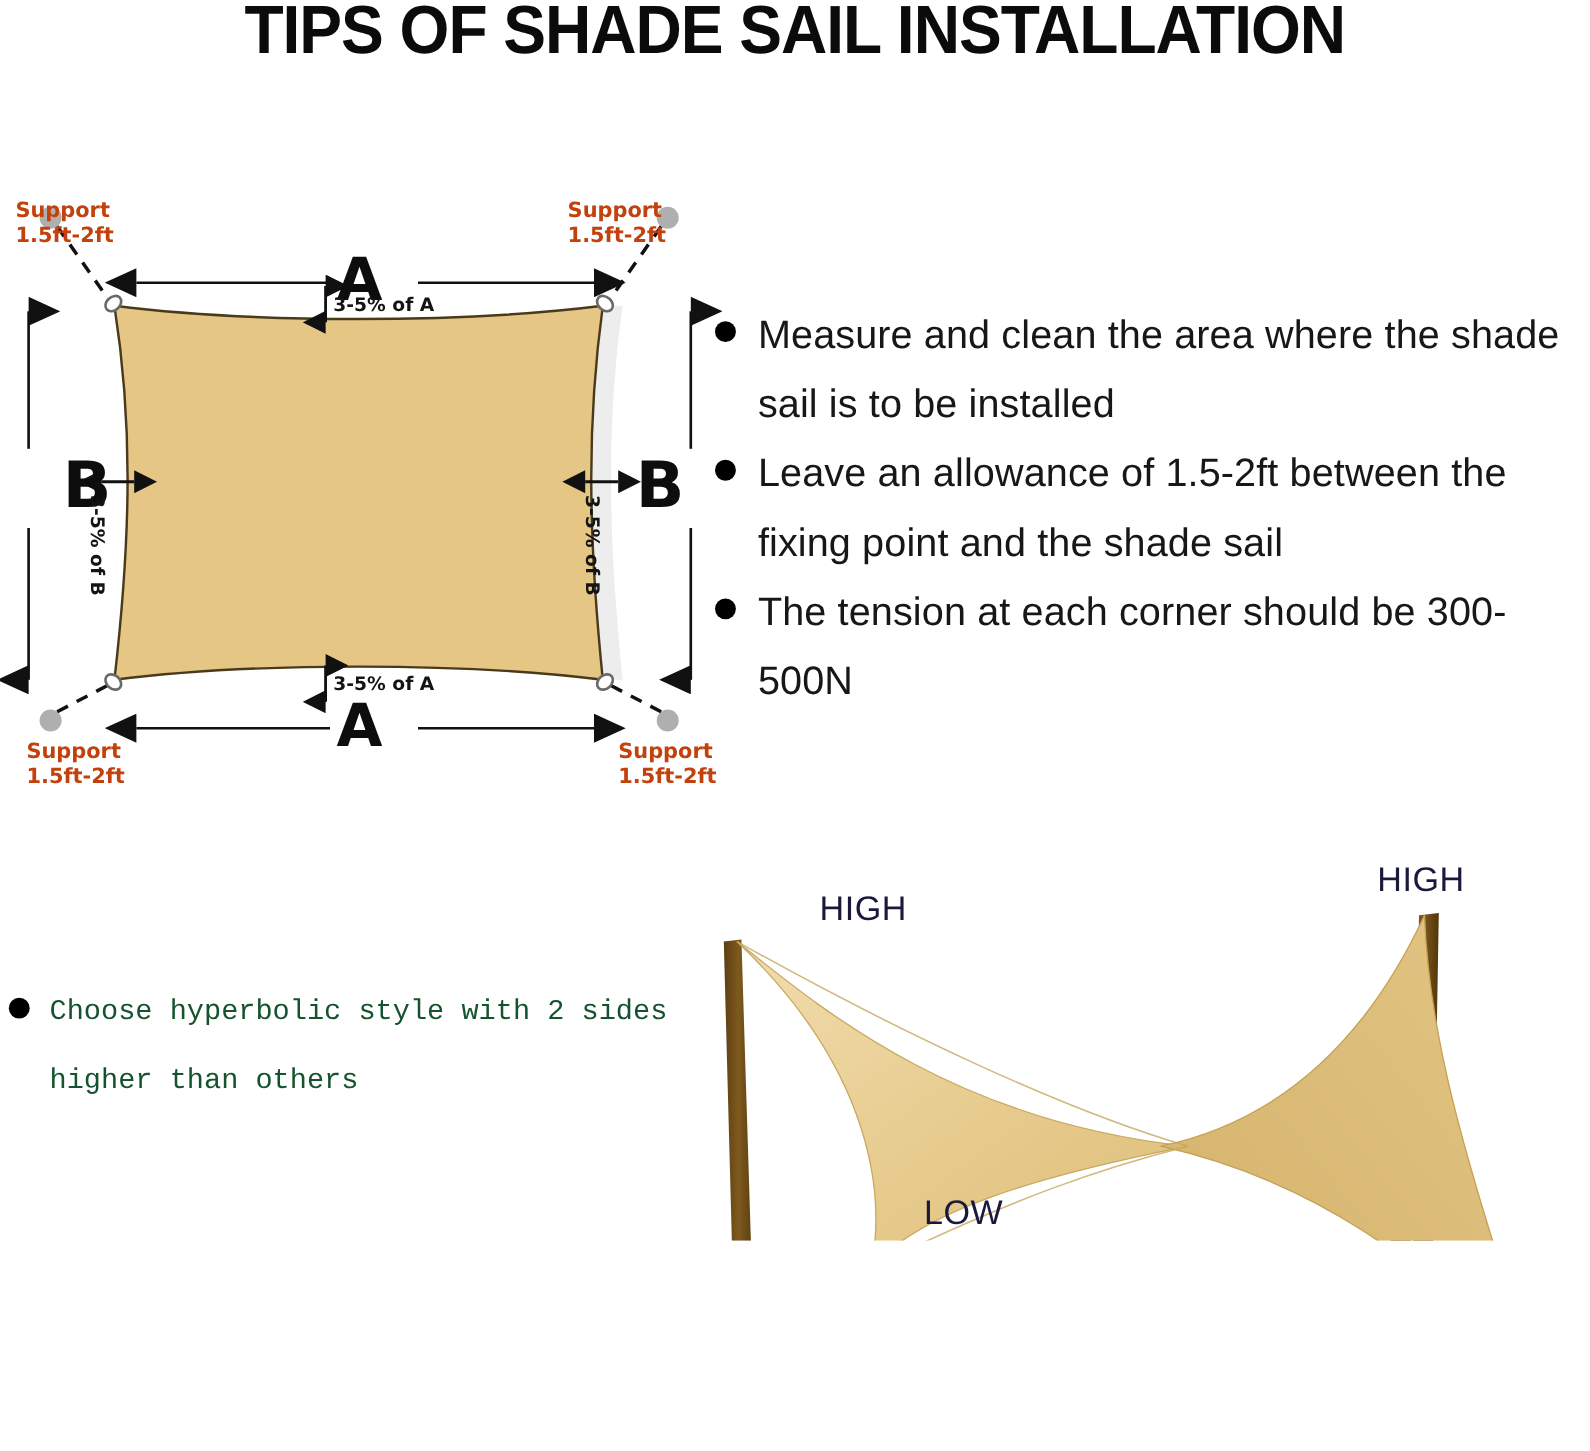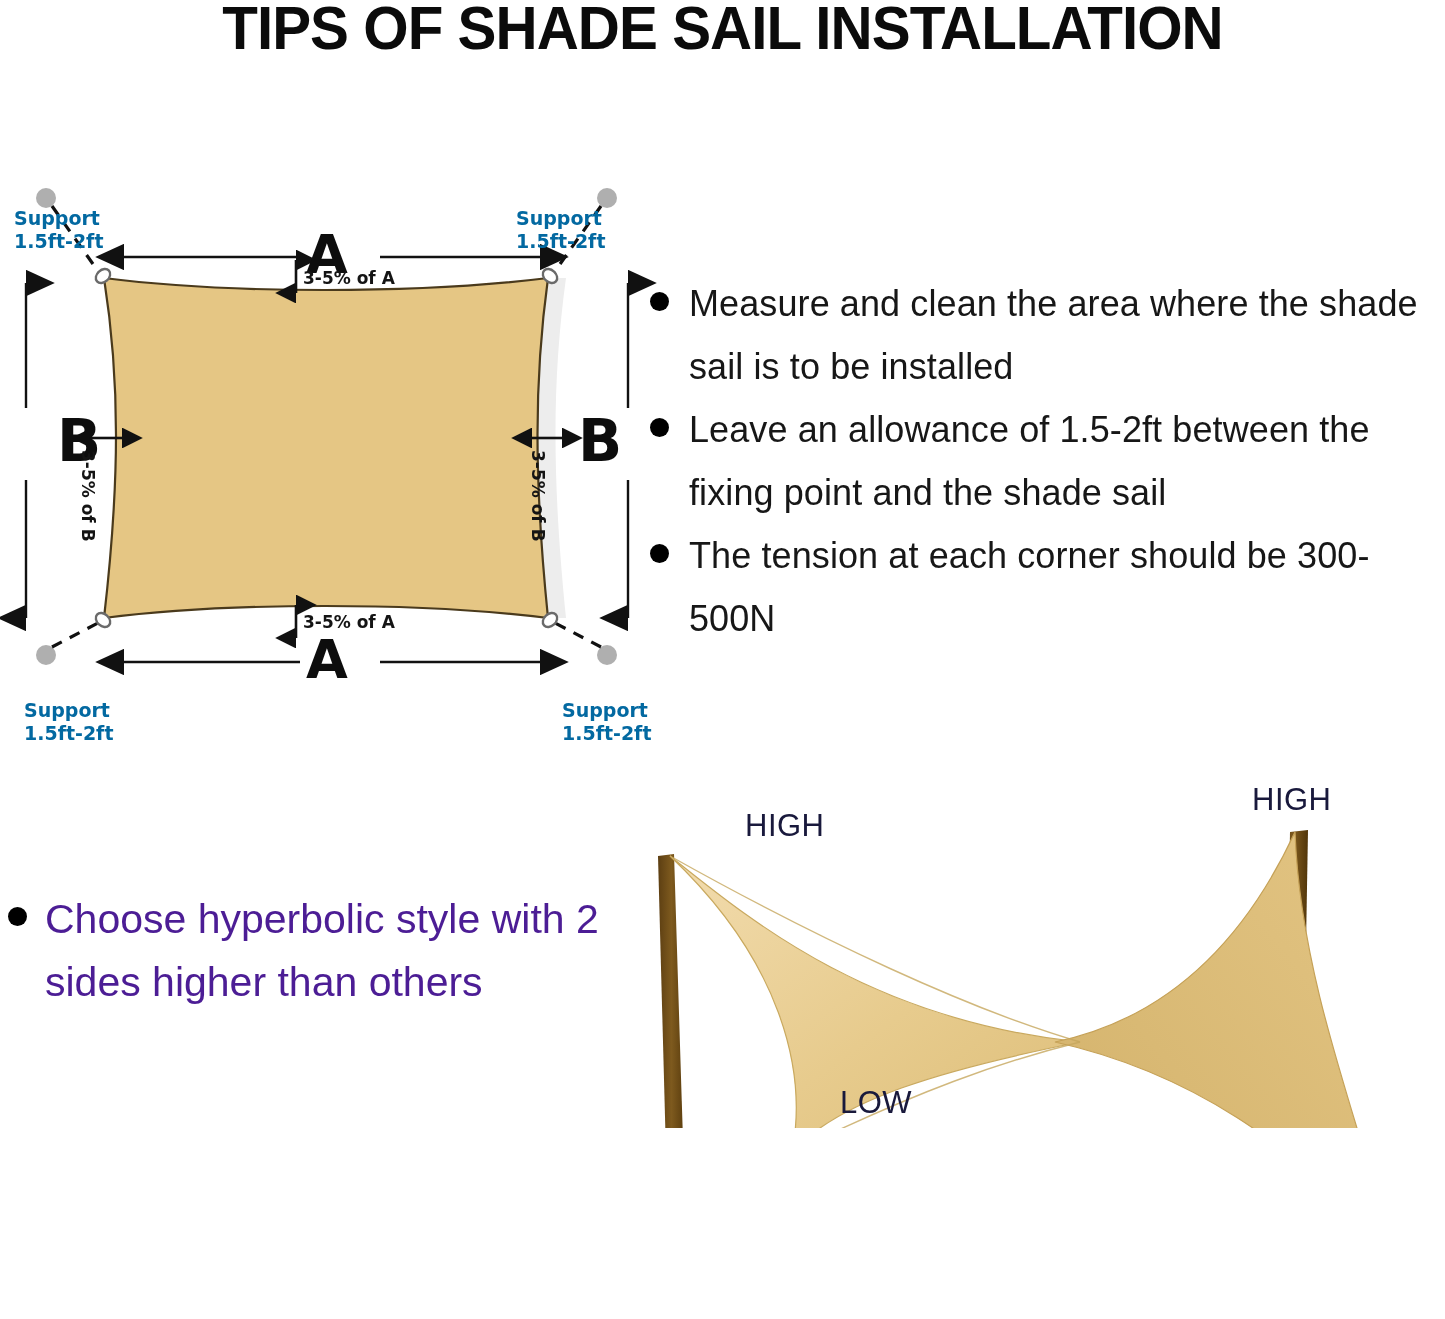--- a/index.html
+++ b/index.html
@@ -46,23 +46,22 @@
     height: 590px;
   }
   #rect-diagram svg { display: block; }
 
   .supp-label {
     position: absolute;
     font-family: "DejaVu Sans", sans-serif;
     font-weight: bold;
     font-size: 19px;
     line-height: 23px;
-    color: #0369a1;
+    color: #c2410c;
     white-space: nowrap;
-    margin-top: 27px;
   }
 
   
   .bullets {
     position: absolute;
   }
   .bullet-row {
     display: flex;
     align-items: flex-start;
   }
@@ -99,23 +98,24 @@
     left: 8px;
     top: 888px;
     width: 620px;
   }
   #bullets-left .bullet-dot {
     width: 19px; height: 19px;
     margin-top: 19px;
     margin-right: 18px;
   }
   #bullets-left .bullet-text {
-    font-size: 41px;
+    font-size: 26px;
     line-height: 63px;
-    color: #4c1d95;
+    color: #14532d;
+    font-family: Liberation Mono, monospace;
   }
 
   
   #hyper-diagram {
     position: absolute;
     left: 640px;
     top: 770px;
     width: 805px;
     height: 549px;
     text-align: center;

